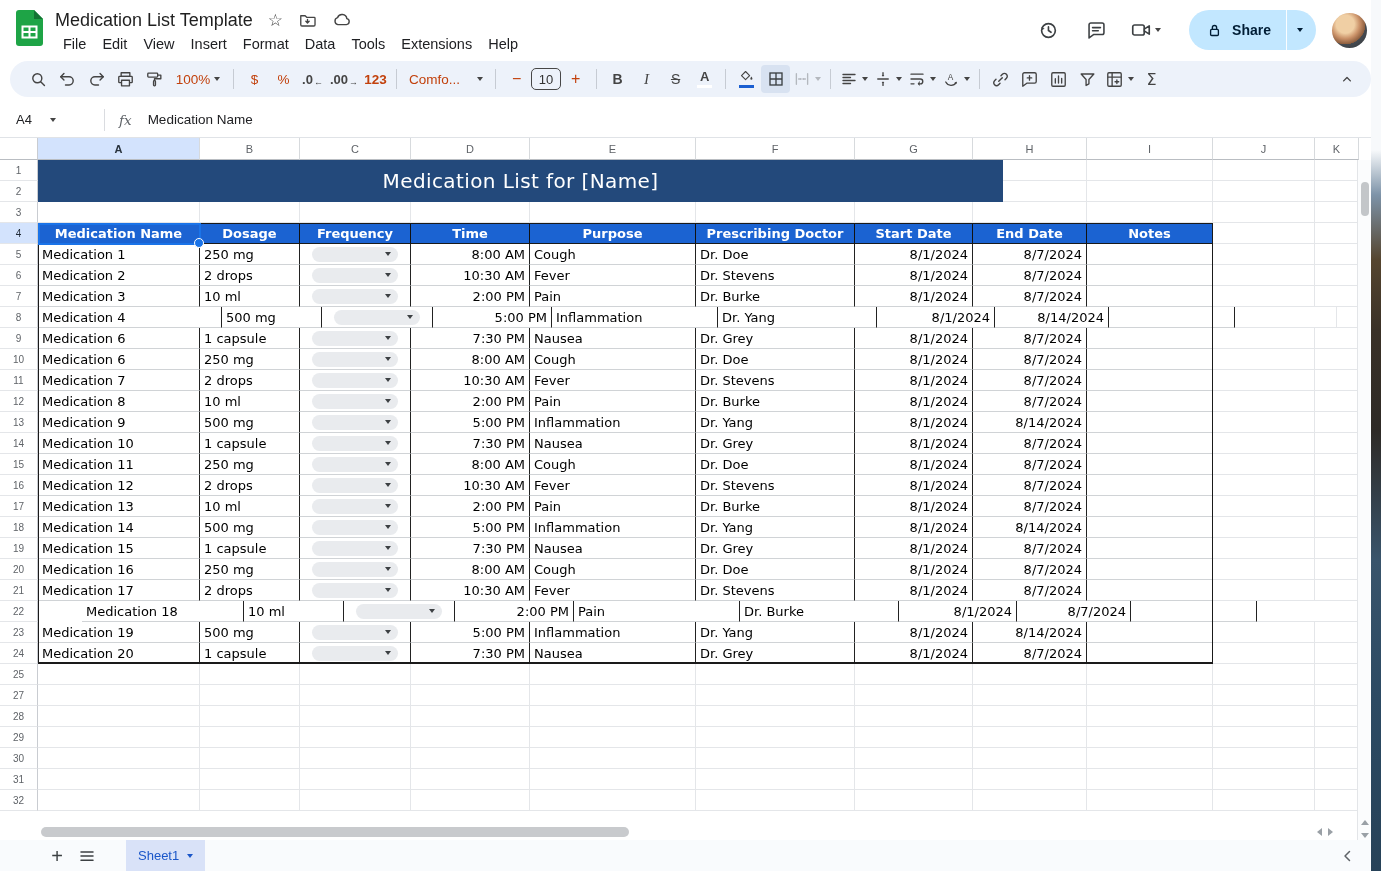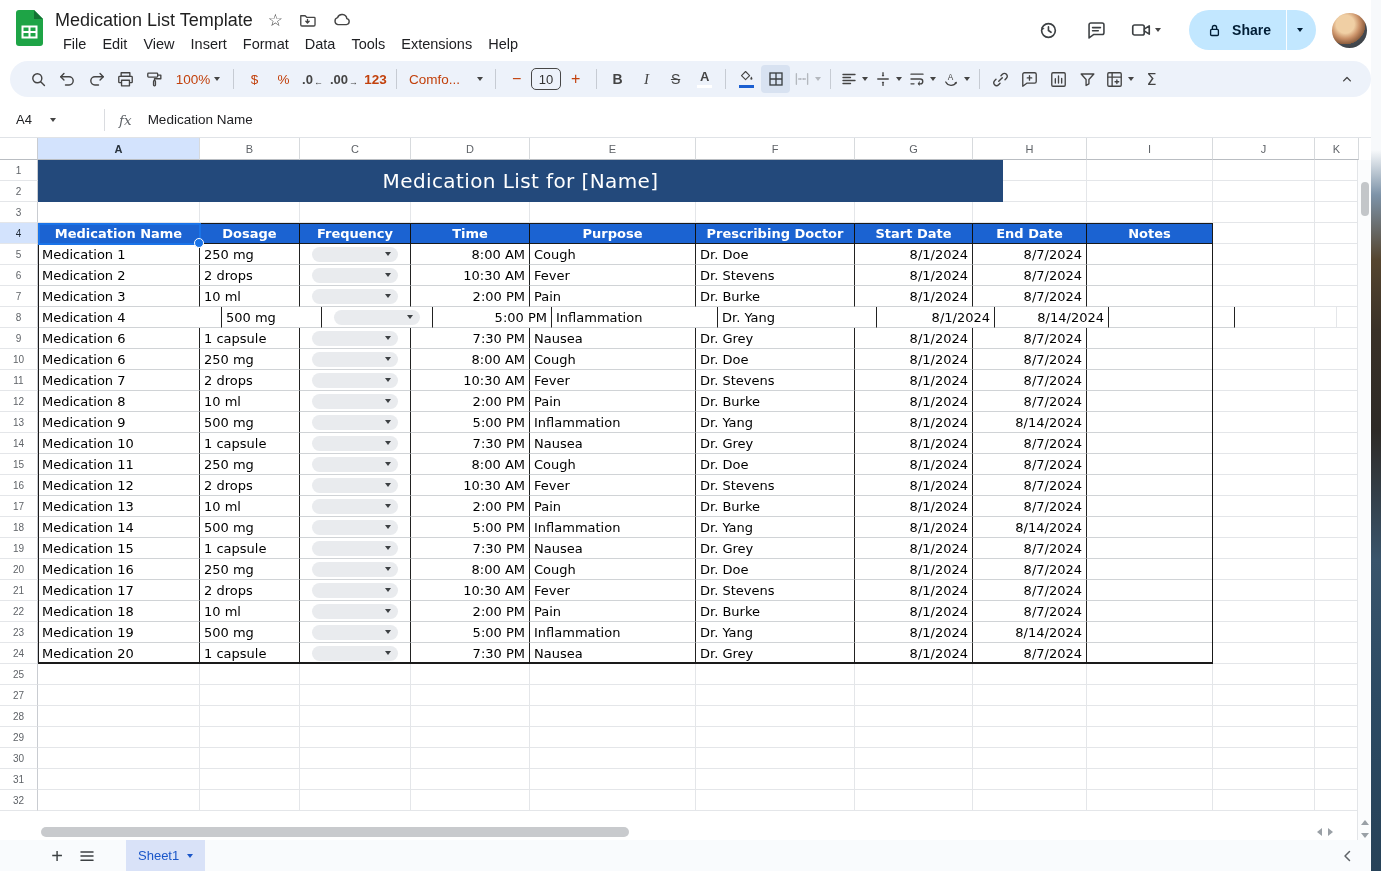--- a/index.html
+++ b/index.html
@@ -767,21 +767,21 @@
           <div class="cell tb" style="width: 166px;">Fever</div>
           <div class="cell tb" style="width: 159px;">Dr. Stevens</div>
           <div class="cell tb right" style="width: 118px;">8/1/2024</div>
           <div class="cell tb right" style="width: 114px;">8/7/2024</div>
           <div class="cell tb" style="width: 126px;"></div>
           <div class="cell" style="width: 102px;"></div>
           <div class="cell" style="width: 44px;"></div>
         </div>
         <div class="grid-row">
           <div class="gutter">22</div>
-          <div class="cell tb" style="width: 162px;">Medication 18</div>
+          <div class="cell tb" style="width: 162px; margin-left: 44px;">Medication 18</div>
           <div class="cell tb" style="width: 100px;">10 ml</div>
           <div class="cell tb center" style="width: 111px;">
             <div class="freq-pill">
               <span class="caret sm"></span>
             </div>
           </div>
           <div class="cell tb right" style="width: 119px;">2:00 PM</div>
           <div class="cell tb" style="width: 166px;">Pain</div>
           <div class="cell tb" style="width: 159px;">Dr. Burke</div>
           <div class="cell tb right" style="width: 118px;">8/1/2024</div>

